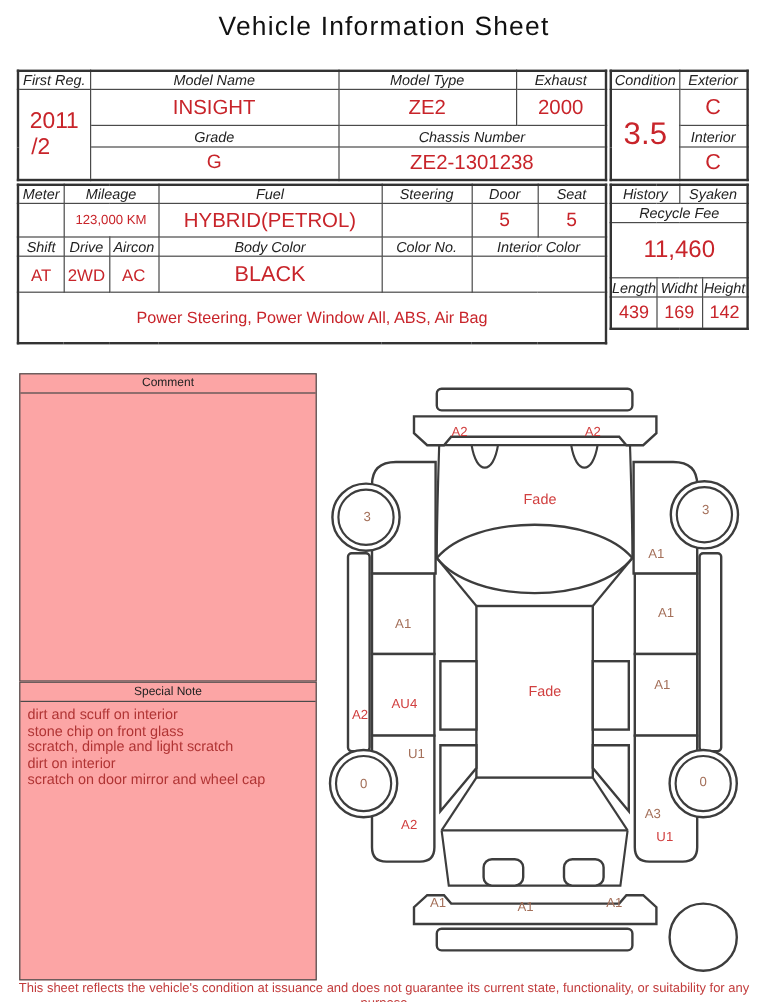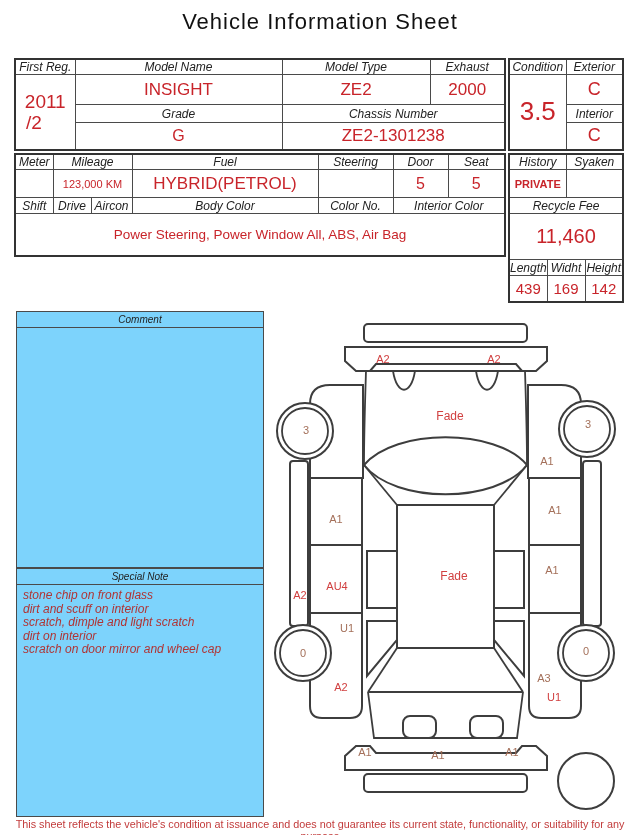--- a/index.html
+++ b/index.html
@@ -31,21 +31,21 @@
   .v26{font-size:26px;margin-left:40px;}
   .v19{font-size:19px;line-height:21px;}
   .bold{font-weight:bold;}
   .firstreg div{text-align:center;}
   .firstreg .l2{text-align:left;padding-left:10px;}
   td.equip{
     text-align:left;vertical-align:top;padding:4px 0 0 8px;
     font-size:13.5px;white-space:pre-wrap;
   }
   .panelbox{
-    position:absolute;border:1.5px solid #4a4a4a;background:#7dd3fc;font-style:italic;
+    position:absolute;border:1.5px solid #4a4a4a;background:#fca5a5;
   }
   .panelbox .boxhdr{
     border-bottom:1px solid #4a4a4a;text-align:center;
     font-size:10px;color:#222;height:15px;line-height:15px;
   }
   .notes{
     padding:4px 4px 0 6px;color:#b03434;font-size:12px;line-height:13.5px;
     text-align:left;
   }
   .footer{
@@ -154,42 +154,46 @@
       <td class="val v16">5</td>
     </tr>
     <tr style="height:16px">
       <td class="hdr">Shift</td>
       <td class="hdr">Drive</td>
       <td class="hdr">Aircon</td>
       <td class="hdr">Body Color</td>
       <td class="hdr">Color No.</td>
       <td class="hdr" colspan="2">Interior Color</td>
     </tr>
+    <tr style="height:30px">
+      <td class="val v14">AT</td>
+      <td class="val v14">2WD</td>
+      <td class="val v14">AC</td>
+      <td class="val v18">BLACK</td>
+      <td class="val"></td>
+      <td class="val" colspan="2"></td>
+    </tr>
     <tr style="height:42px">
       <td class="val equip" colspan="7">Power Steering, Power Window  All, ABS, Air Bag</td>
     </tr>
   </tbody>
     </table>
 
   <table class="tbl" style="left:508px;top:153px;width:114px;">
     <colgroup>
         <col style="width:38px">
         <col style="width:19px">
         <col style="width:19px">
         <col style="width:38px">
       </colgroup>
     <tbody>
         <tr style="height:15px">
       <td class="hdr" colspan="2">History</td>
       <td class="hdr" colspan="2">Syaken</td>
     </tr>
-    <tr style="height:28px">
-      <td class="val v11 bold" colspan="2">PRIVATE</td>
-      <td class="val" colspan="2"></td>
-    </tr>
     <tr style="height:16px">
       <td class="hdr" colspan="4">Recycle Fee</td>
     </tr>
     <tr style="height:46px">
       <td class="val v20" colspan="4">11,460</td>
     </tr>
     <tr style="height:16px">
       <td class="hdr">Length</td>
       <td class="hdr" colspan="2">Widht</td>
       <td class="hdr">Height</td>
@@ -203,22 +207,22 @@
     </table>
 
   <div class="panelbox" style="left:16px;top:311px;width:246px;height:255px;">
     <div class="boxhdr">Comment</div>
     <div class="notes"></div>
   </div>
 
   <div class="panelbox" style="left:16px;top:568px;width:246px;height:247px;">
     <div class="boxhdr">Special Note</div>
     <div class="notes">
+      <div>dirt and scuff on interior</div>
       <div>stone chip on front glass</div>
-      <div>dirt and scuff on interior</div>
       <div>scratch, dimple and light scratch</div>
       <div>dirt on interior</div>
       <div>scratch on door mirror and wheel cap</div>
     </div>
   </div>
 
   <svg class="diagram" width="352" height="505" viewBox="0 0 352 505">
 
     <rect class="part" x="94" y="16" width="163" height="18" rx="4"></rect>
 

